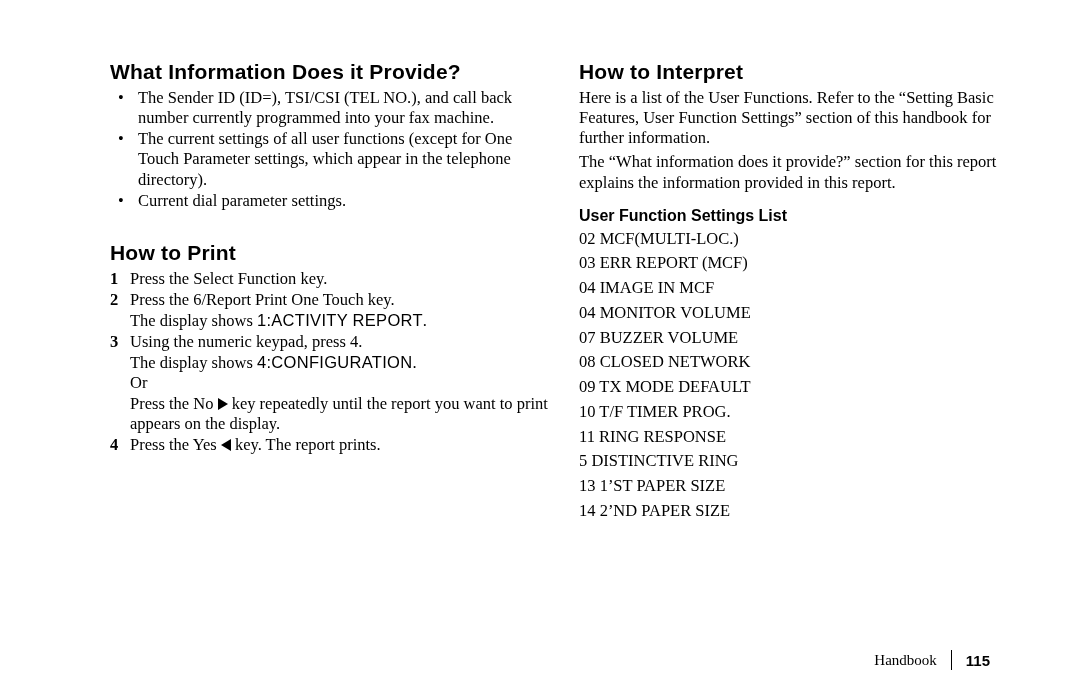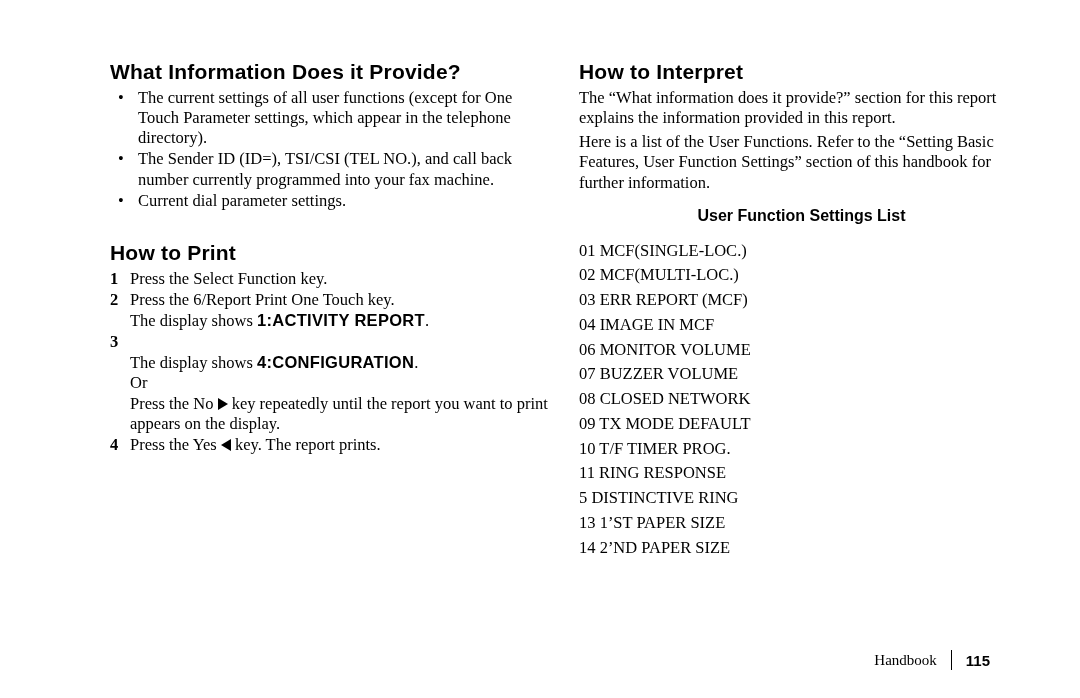--- a/index.html
+++ b/index.html
@@ -24,22 +24,21 @@
     font-size: 21px;
     letter-spacing: 0.2px;
     margin-bottom: 4px;
     font-stretch: condensed;
   }
   h3.sub {
     font-family: "Trebuchet MS", "Lucida Sans", "Segoe UI", Arial, sans-serif;
     font-weight: 700;
     font-size: 16px;
     margin-top: 14px;
-    margin-bottom: 14px;
-    text-align: center;
+    margin-bottom: 2px;
   }
   p.body {
     font-size: 16.5px;
     line-height: 1.22;
     margin-bottom: 4px;
   }
   ul.bullets {
     list-style: none;
     padding-left: 18px;
     margin-bottom: 10px;
@@ -70,21 +69,21 @@
     margin-bottom: 1px;
   }
   ol.steps li .num {
     position: absolute;
     left: 0;
     font-weight: 700;
     font-family: "Times New Roman", serif;
   }
   .ui-label {
     font-family: "Trebuchet MS", Arial, sans-serif;
-    font-weight: 700;
+    font-weight: 400;
     letter-spacing: 0.3px;
   }
   .tri-right, .tri-left {
     display: inline-block;
     width: 0; height: 0;
     vertical-align: -1px;
   }
   .tri-right {
     border-top: 6px solid transparent;
     border-bottom: 6px solid transparent;
@@ -119,62 +118,61 @@
   }
   .gap-top { margin-top: 30px; }
 </style>
 </head>
 <body>
 
 <div class="page">
   <div class="col">
     <h2>What Information Does it Provide?</h2>
     <ul class="bullets">
+      <li>The Sender ID (ID=), TSI/CSI (TEL NO.), and call back number currently programmed into your fax machine.</li>
       <li>The current settings of all user functions (except for One Touch Parameter settings, which appear in the telephone directory).</li>
-      <li>The Sender ID (ID=), TSI/CSI (TEL NO.), and call back number currently programmed into your fax machine.</li>
       <li>Current dial parameter settings.</li>
     </ul>
 
     <h2 class="gap-top">How to Print</h2>
     <ol class="steps">
       <li>
         <span class="num">1</span>
         <span>Press the Select Function key.</span>
       </li>
       <li>
         <span class="num">2</span>
         <span>Press the 6/Report Print One Touch key.</span><br>
         <span>The display shows </span><span class="ui-label">1:ACTIVITY REPORT</span><span>.</span>
       </li>
       <li>
         <span class="num">3</span>
-        <br>
+        <span>Using the numeric keypad, press 4.</span><br>
         <span>The display shows </span><span class="ui-label">4:CONFIGURATION</span><span>.</span><br>
         <span>Or</span><br>
         <span>Press the No </span><span class="tri-right"></span><span> key repeatedly until the report you want to print appears on the display.</span>
       </li>
       <li>
         <span class="num">4</span>
         <span>Press the Yes </span><span class="tri-left"></span><span> key. The report prints.</span>
       </li>
     </ol>
   </div>
 
   <div class="col">
     <h2>How to Interpret</h2>
+    <p class="body">Here is a list of the User Functions. Refer to the “Setting Basic Features, User Function Settings” section of this handbook for further information.</p>
     <p class="body">The “What information does it provide?” section for this report explains the information provided in this report.</p>
-    <p class="body">Here is a list of the User Functions. Refer to the “Setting Basic Features, User Function Settings” section of this handbook for further information.</p>
 
     <h3 class="sub">User Function Settings List</h3>
     <div class="func-list">
-      <div>01 MCF(SINGLE-LOC.)</div>
       <div>02 MCF(MULTI-LOC.)</div>
       <div>03 ERR REPORT (MCF)</div>
       <div>04 IMAGE IN MCF</div>
-      <div>06 MONITOR VOLUME</div>
+      <div>04 MONITOR VOLUME</div>
       <div>07 BUZZER VOLUME</div>
       <div>08 CLOSED NETWORK</div>
       <div>09 TX MODE DEFAULT</div>
       <div>10 T/F TIMER PROG.</div>
       <div>11 RING RESPONSE</div>
       <div>5 DISTINCTIVE RING</div>
       <div>13 1’ST PAPER SIZE</div>
       <div>14 2’ND PAPER SIZE</div>
     </div>
   </div>

